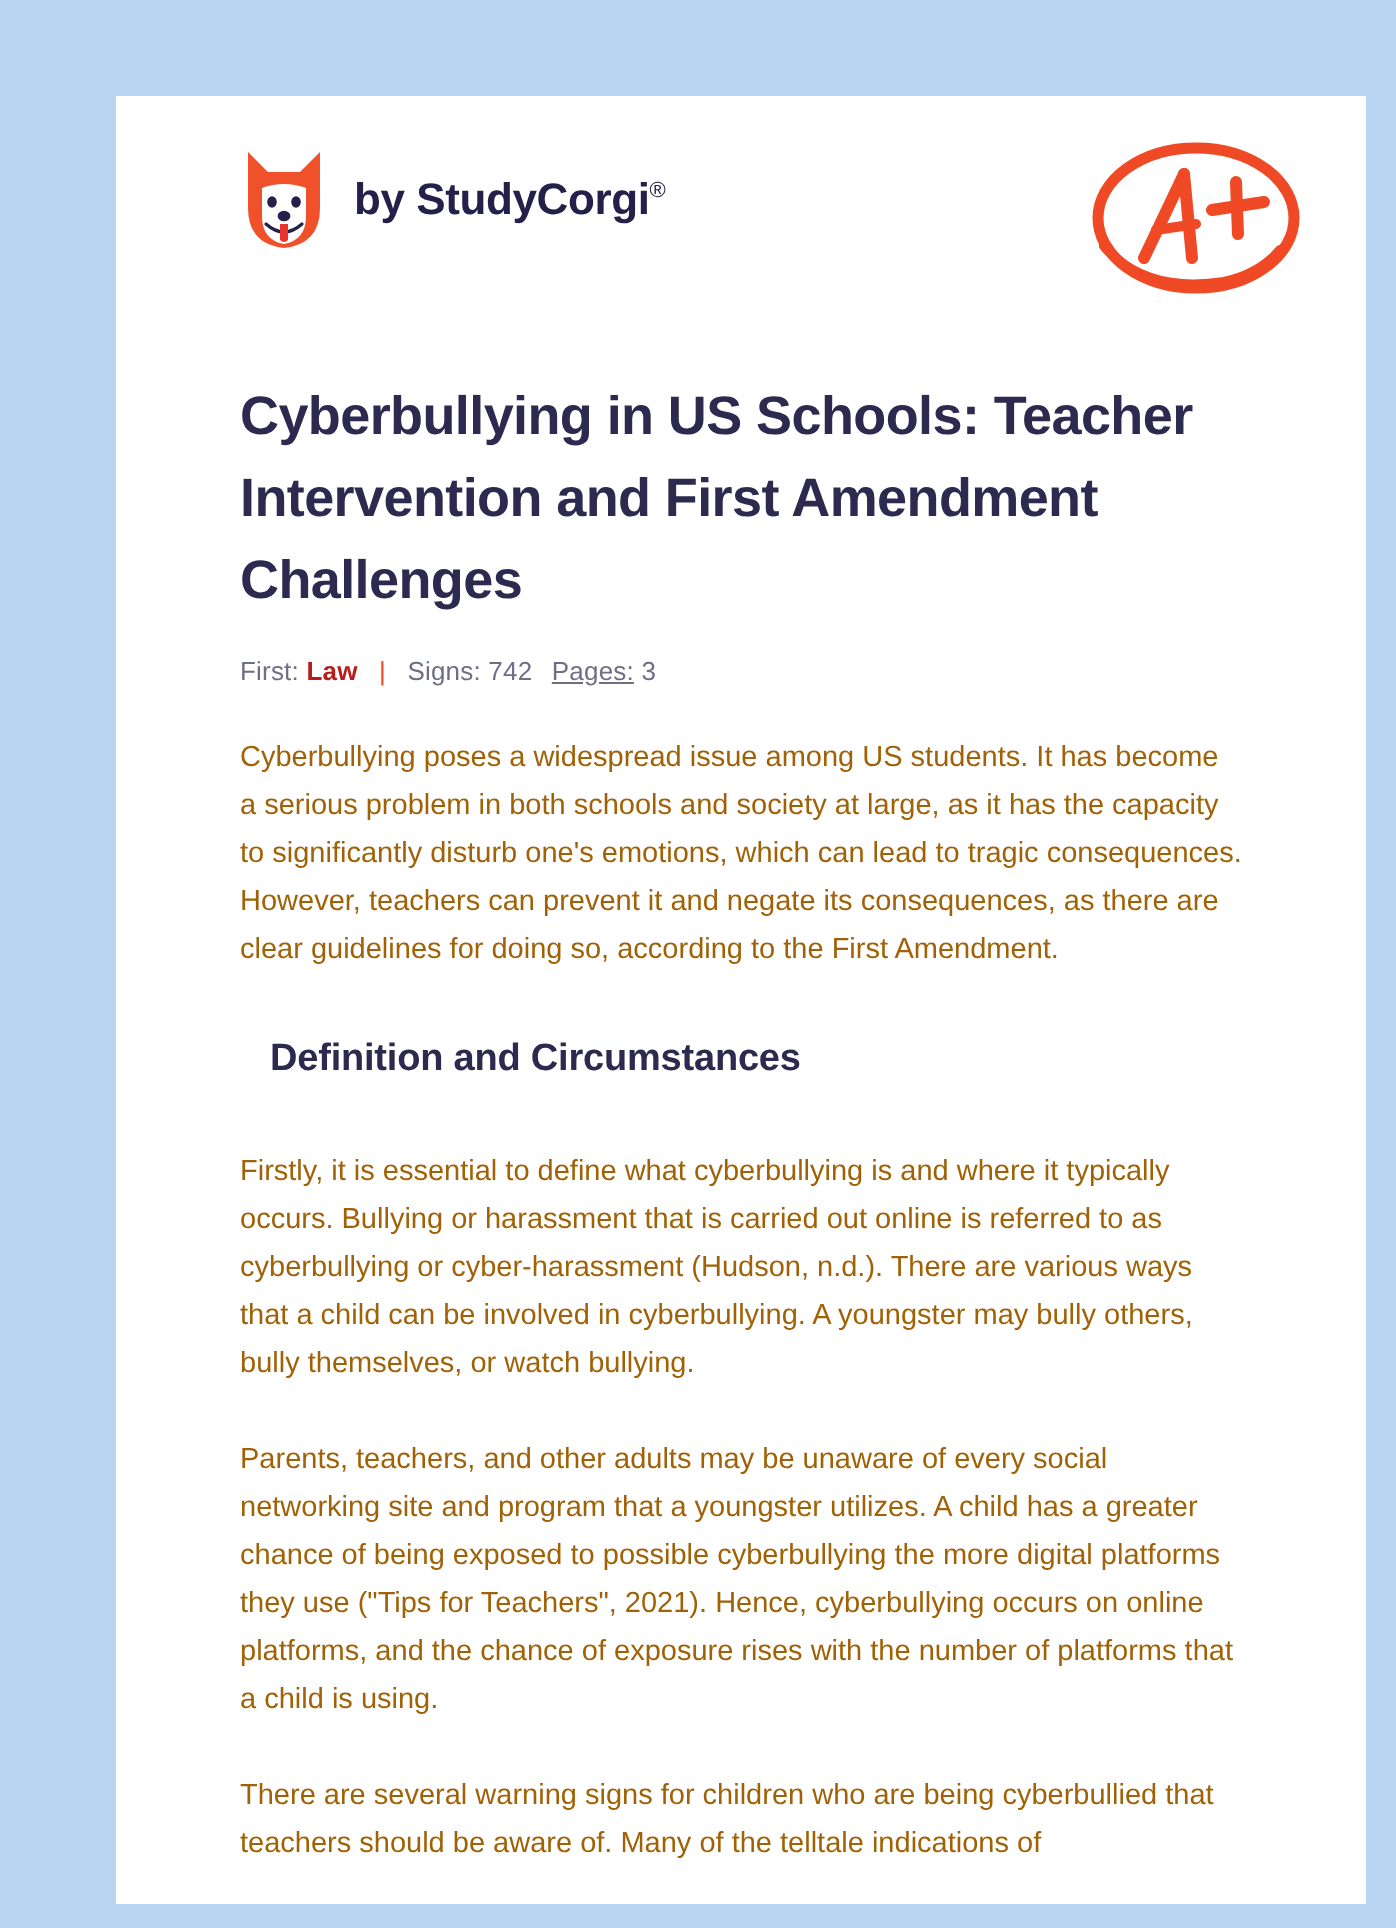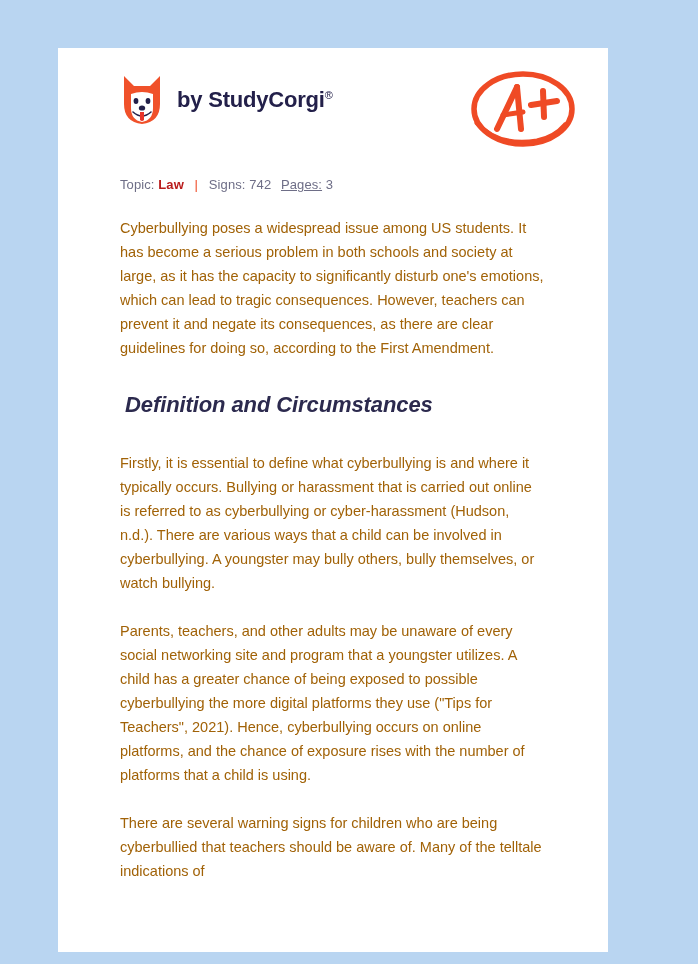--- a/index.html
+++ b/index.html
@@ -10,21 +10,21 @@
     width: 698px;
     height: 964px;
     background: #b9d5f1;
     font-family: "Liberation Sans", sans-serif;
     overflow: hidden;
   }
   .page-sheet {
     position: absolute;
     left: 58px;
     top: 48px;
-    width: 550px;
+    width: 625px;
     height: 904px;
     background: #ffffff;
     overflow: hidden;
   }
   .doc-header {
     position: relative;
     height: 100px;
     margin: 12px 0 0 0;
   }
   .brand-block {
@@ -90,26 +90,25 @@
     margin-left: 6px;
     text-decoration: underline;
   }
   .doc-para {
     font-size: 14.5px;
     line-height: 24px;
     color: #a16207;
     margin: 24px 0 0 0;
   }
   .doc-h2 {
-    font-size: 22px;
+    font-size: 19px;
     font-weight: bold;
     color: #2c2a4e;
-    margin: 32px 0 0 5px;
+    margin: 32px 0 0 15px;
     letter-spacing: -0.1px;
-    font-style: italic;
   }
   .doc-h2 + .doc-para {
     margin-top: 33px;
   }
 </style>
 </head>
 <body>
 
 <div class="page-sheet">
 
@@ -140,23 +139,24 @@
         <path d="M36 48 L56 45" stroke="#ef4a25" stroke-width="5" fill="none" stroke-linecap="round"></path>
         <path d="M64 38 L90 34" stroke="#ef4a25" stroke-width="6" fill="none" stroke-linecap="round"></path>
         <path d="M76 24 L77 50" stroke="#ef4a25" stroke-width="6" fill="none" stroke-linecap="round"></path>
       </svg>
     </span>
 
   </div>
 
   <div class="doc-body">
 
+    <h1 class="doc-title">Cyberbullying in US Schools: Teacher Intervention and First Amendment Challenges</h1>
 
     <div class="meta-line">
-      <span>Topic:</span>
+      <span>First:</span>
       <span class="meta-topic-value">Law</span>
       <span class="meta-sep">|</span>
       <span>Signs:</span>
       <span>742</span>
       <span class="meta-pages">Pages:</span>
       <span>3</span>
     </div>
 
     <p class="doc-para">Cyberbullying poses a widespread issue among US students. It has become a serious problem in both schools and society at large, as it has the capacity to significantly disturb one's emotions, which can lead to tragic consequences. However, teachers can prevent it and negate its consequences, as there are clear guidelines for doing so, according to the First Amendment.</p>
 

